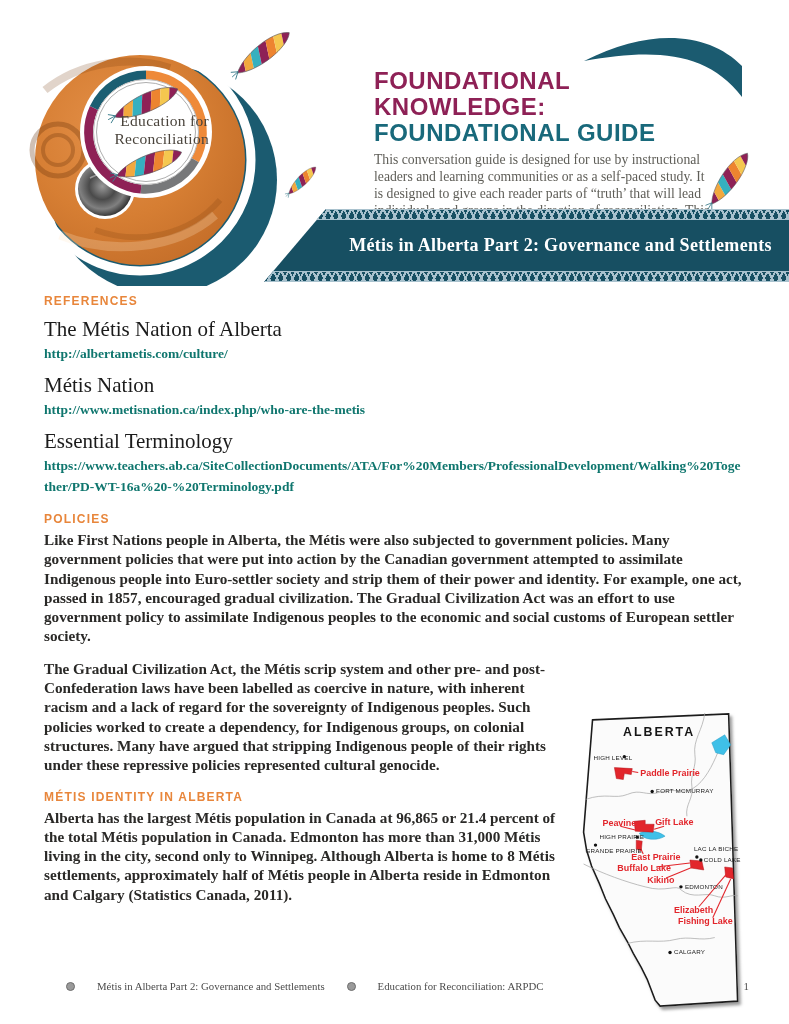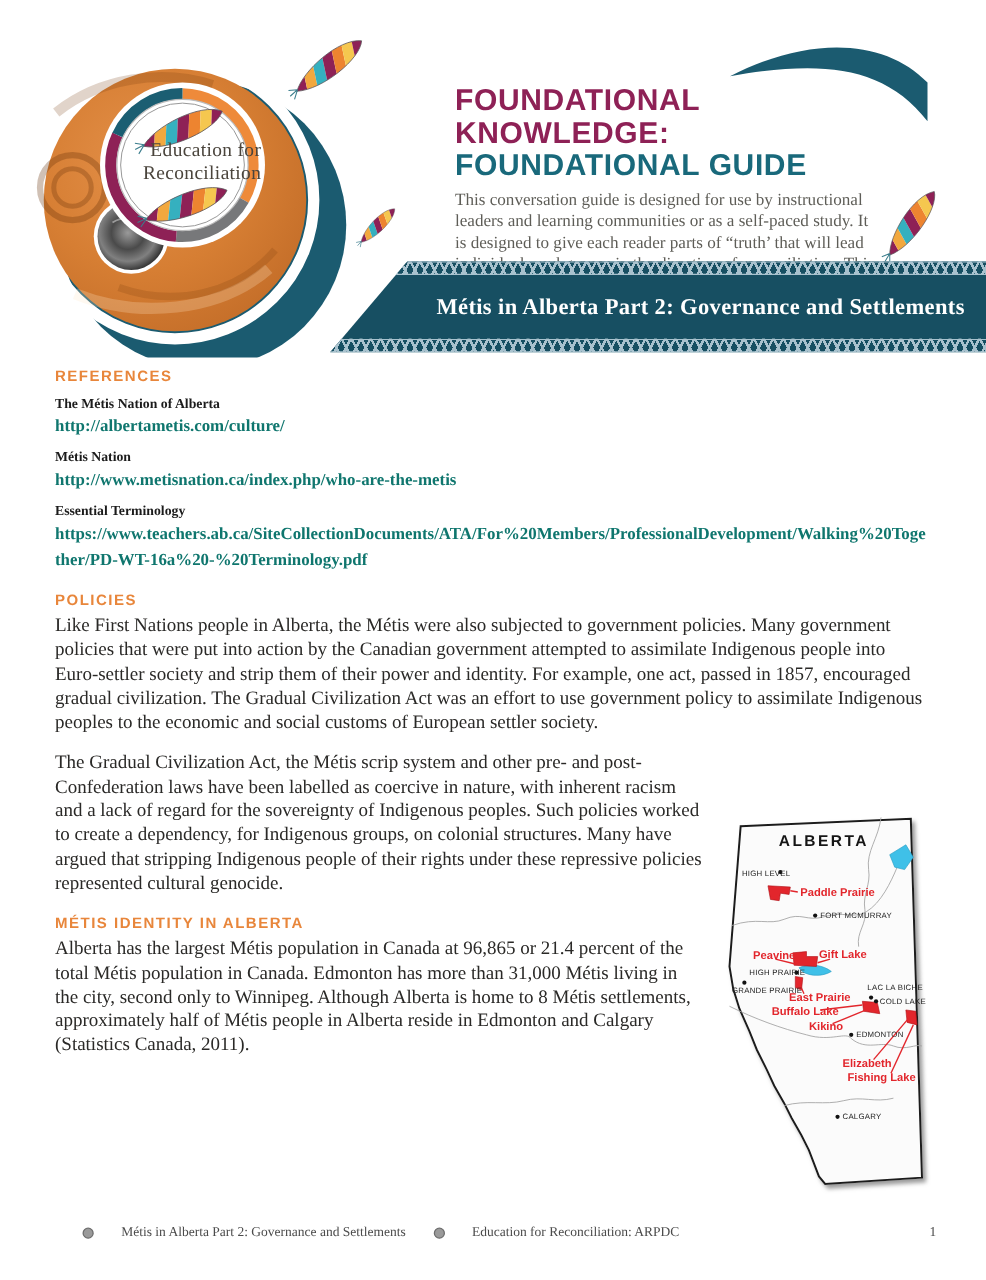--- a/index.html
+++ b/index.html
@@ -3,45 +3,45 @@
 <meta charset="utf-8">
 <style>
   html,body{margin:0;padding:0;background:#e8e8e8;}
   .page{position:relative;width:789px;height:1024px;background:#fff;margin:0 auto;
         font-family:"Liberation Serif",serif;overflow:hidden;}
   
   .header{position:relative;width:789px;height:286px;}
   .header-art{position:absolute;left:0;top:0;}
   .badge-text{position:absolute;left:83px;top:112px;width:126px;text-align:right;
         font-size:15.5px;line-height:18px;color:#4a443c;letter-spacing:.3px;}
-  .header-title{position:absolute;left:364px;top:68px;width:352px;}
+  .header-title{position:absolute;left:374px;top:68px;width:352px;}
   .title-l1{font-family:"Liberation Sans",sans-serif;font-weight:700;font-size:24px;
         letter-spacing:.5px;color:#8E2156;line-height:26px;}
   .title-l2{font-family:"Liberation Sans",sans-serif;font-weight:700;font-size:24px;
         letter-spacing:.5px;color:#19697B;line-height:26px;}
   .intro{margin:5px 0 0;width:338px;font-size:13.7px;line-height:17px;color:#5E5D57;}
   .banner{position:absolute;left:252px;right:0;top:209px;height:73px;background:#174F62;
         clip-path:polygon(74px 0,100% 0,100% 100%,12px 100%);}
   .banner-border{height:11px;background:
         repeating-linear-gradient(63deg,transparent 0,transparent 2px,#A9C2CE 2px,#A9C2CE 4px,transparent 4px,transparent 7px),
         repeating-linear-gradient(-63deg,transparent 0,transparent 2px,#A9C2CE 2px,#A9C2CE 4px,transparent 4px,transparent 7px),
         #174F62;
         box-shadow:inset 0 1px 0 #A9C2CE, inset 0 -1px 0 #A9C2CE;}
   .banner-band{height:51px;display:flex;align-items:center;justify-content:center;
         padding-left:80px;}
   .banner-band span{color:#ffffff;font-weight:700;font-size:18px;letter-spacing:.3px;}
   
   .main{position:relative;padding:6px 44px 0 44px;}
   h2.section{font-family:"Liberation Sans",sans-serif;font-weight:700;font-size:12px;
         letter-spacing:1.2px;color:#E8863B;margin:15px 0 4px 0;}
   h2.first{margin-top:2px;}
-  .ref-title{font-size:11px;font-weight:700;color:#1b1b1b;margin:9px 0 1px;}
+  .ref-title{font-size:21px;font-weight:400;color:#1b1b1b;margin:9px 0 1px;}
   .ref-url{font-size:13.5px;font-weight:700;color:#0f766e;text-decoration:none;display:block;
         line-height:21px;margin:0 0 7px;overflow-wrap:anywhere;}
-  p.body-para{font-size:15.2px;line-height:19.3px;color:#2A2927;margin:0 0 13px;}
+  p.body-para{font-size:15.2px;line-height:19.3px;color:#2A2927;margin:0 0 13px;font-weight:bold;}
   .map-float{float:right;width:200px;height:318px;margin:46px -30px 4px 12px;}
   
   .footer{position:absolute;left:44px;right:40px;top:980px;display:flex;align-items:center;
         font-size:10.8px;color:#4b4b4b;}
   .footer .dot{width:7px;height:7px;border-radius:50%;background:#9a9a9a;
         border:1px solid #6d6d6d;margin:0 22px;flex:0 0 auto;}
   .footer .pagenum{margin-left:auto;}
   
   .city-label{font-family:"Liberation Sans",sans-serif;font-size:6.3px;fill:#222;letter-spacing:.2px;}
   .settl-label{font-family:"Liberation Sans",sans-serif;font-size:9px;font-weight:700;fill:#E2262C;}

